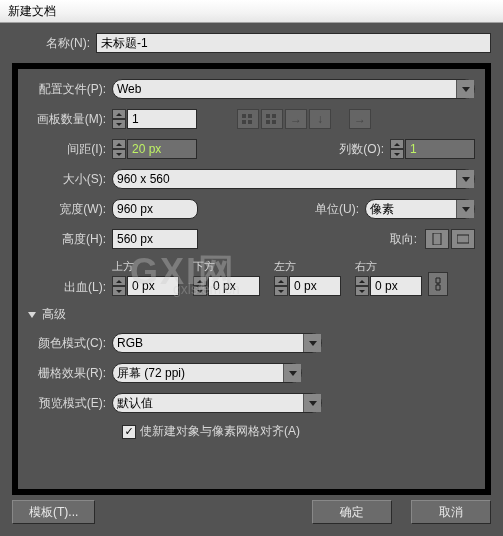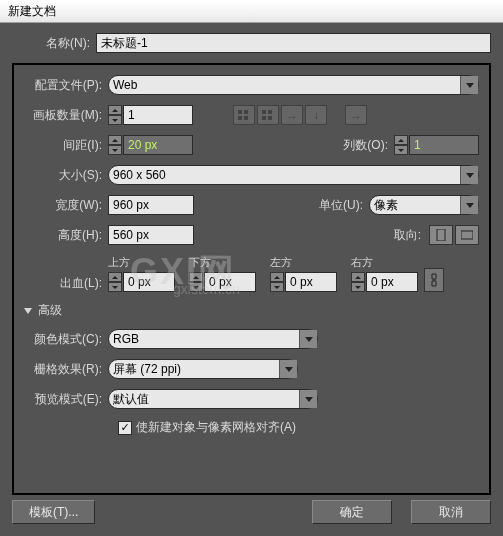--- a/index.html
+++ b/index.html
@@ -25,21 +25,21 @@
   color: #000;
   font-size: 12px;
 }
 .body {
   background: #535353;
   height: 513px;
   padding: 10px 12px 10px 12px;
   position: relative;
 }
 .panel {
-  border: 2px solid #000000;
+  border: 6px solid #000000;
   background: #535353;
   padding: 10px 10px 6px 10px;
   height: 432px;
 }
 .row {
   display: flex;
   align-items: center;
   margin-bottom: 10px;
 }
 .lbl {
@@ -278,21 +278,21 @@
       <div class="row">
         <div class="lbl lbl-w">大小(S):</div>
         <div class="select" style="flex:1">
           <span>960 x 560</span>
           <span class="select-arrow"></span>
         </div>
       </div>
 
       <div class="row">
         <div class="lbl lbl-w">宽度(W):</div>
-        <input class="input" style="width: 86px;" value="960 px">
+        <input class="input" style="width: 86px; border-radius: 8px;" value="960 px">
         <div style="flex:1"></div>
         <div class="lbl" style="width:60px">单位(U):</div>
         <div class="select" style="width:110px">
           <span>像素</span>
           <span class="select-arrow"></span>
         </div>
       </div>
 
       <div class="row">
         <div class="lbl lbl-w">高度(H):</div>

